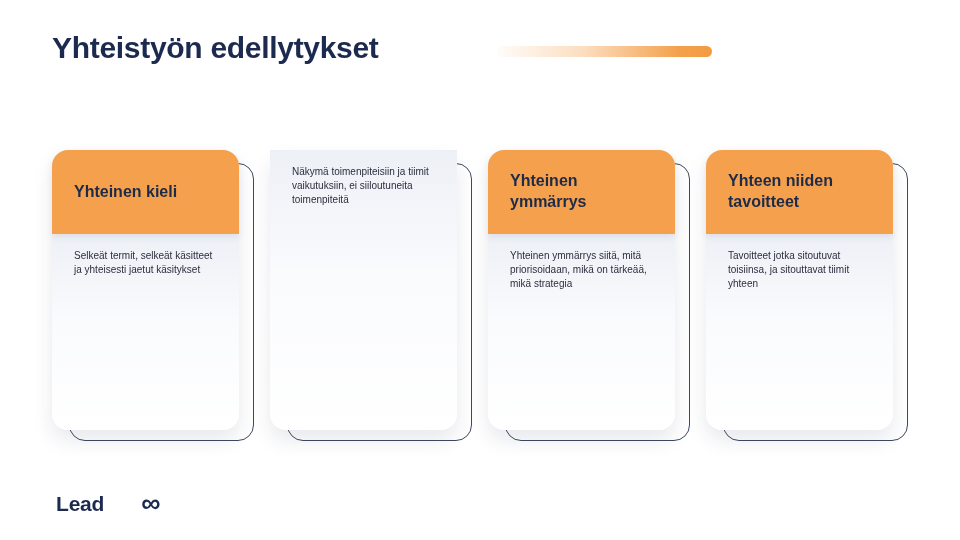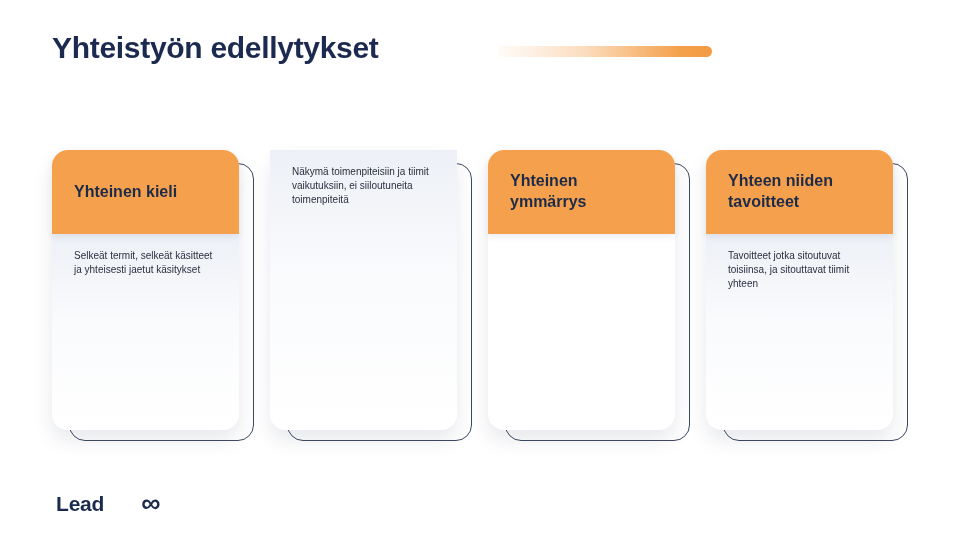--- a/index.html
+++ b/index.html
@@ -148,20 +148,23 @@
         </div>
       </div>
     </div>
 
     <div class="card-wrap">
       <div class="card-outline"></div>
       <div class="card">
         <div class="card-header">
           <div class="card-title">Yhteinen ymmärrys</div>
         </div>
+        <div class="card-body">
+          <div class="card-description">Yhteinen ymmärrys siitä, mitä priorisoidaan, mikä on tärkeää, mikä strategia</div>
+        </div>
       </div>
     </div>
 
     <div class="card-wrap">
       <div class="card-outline"></div>
       <div class="card">
         <div class="card-header">
           <div class="card-title">Yhteen niiden tavoitteet</div>
         </div>
         <div class="card-body">

